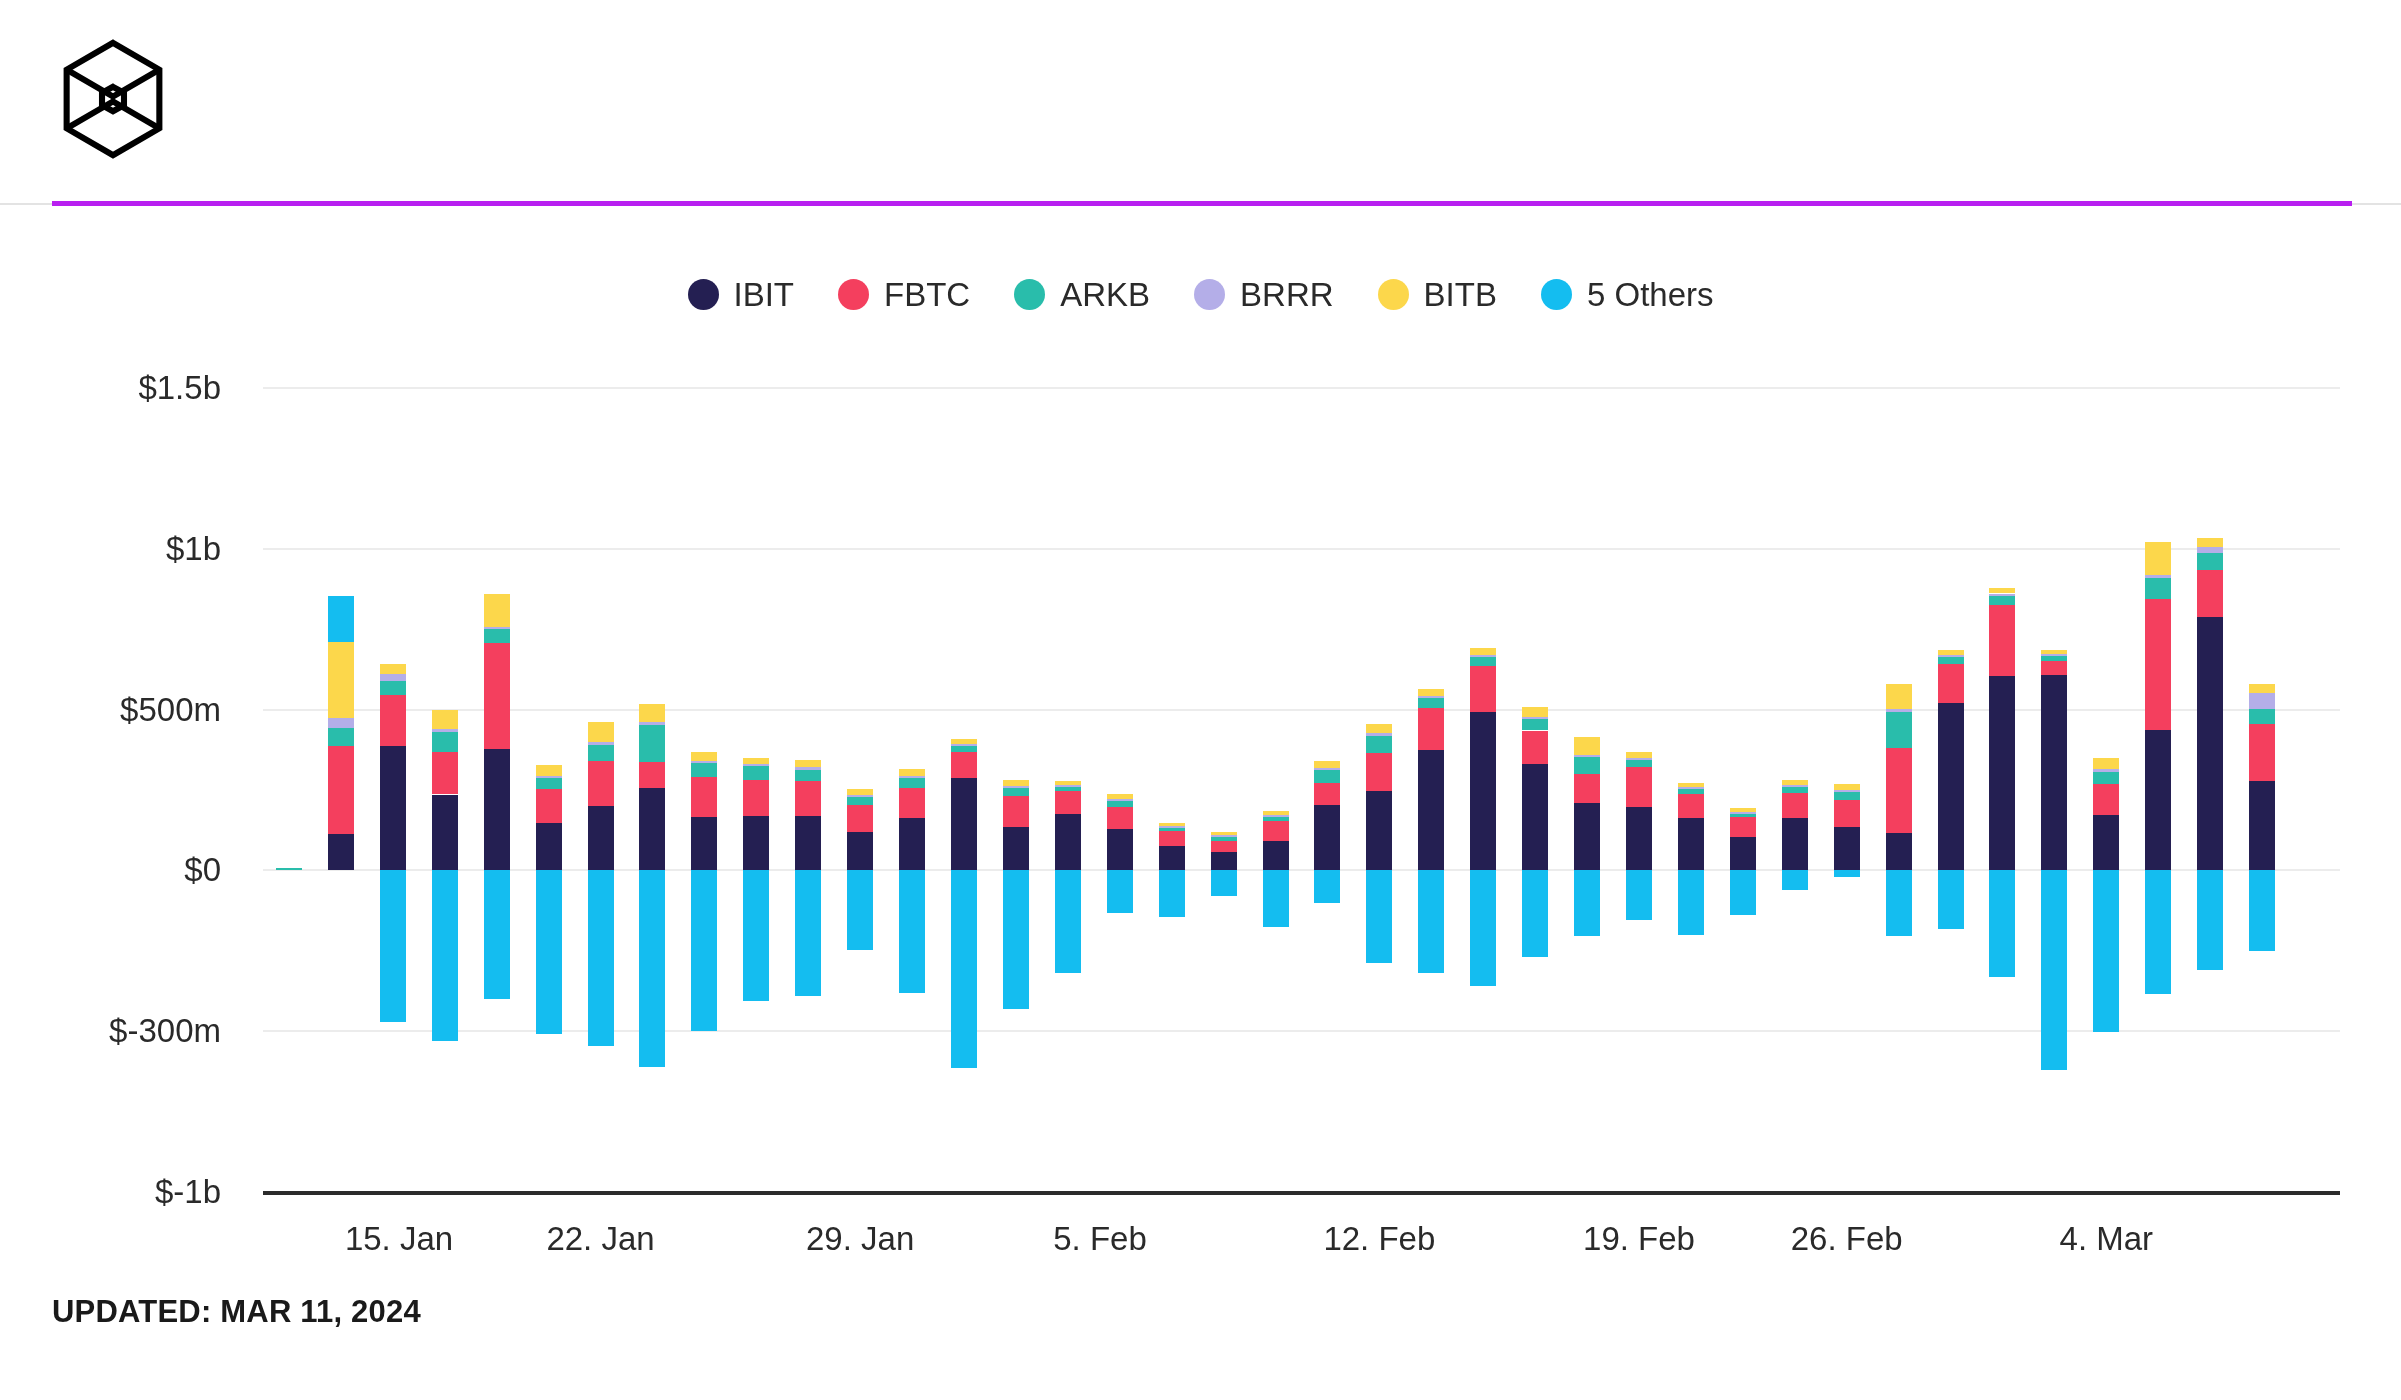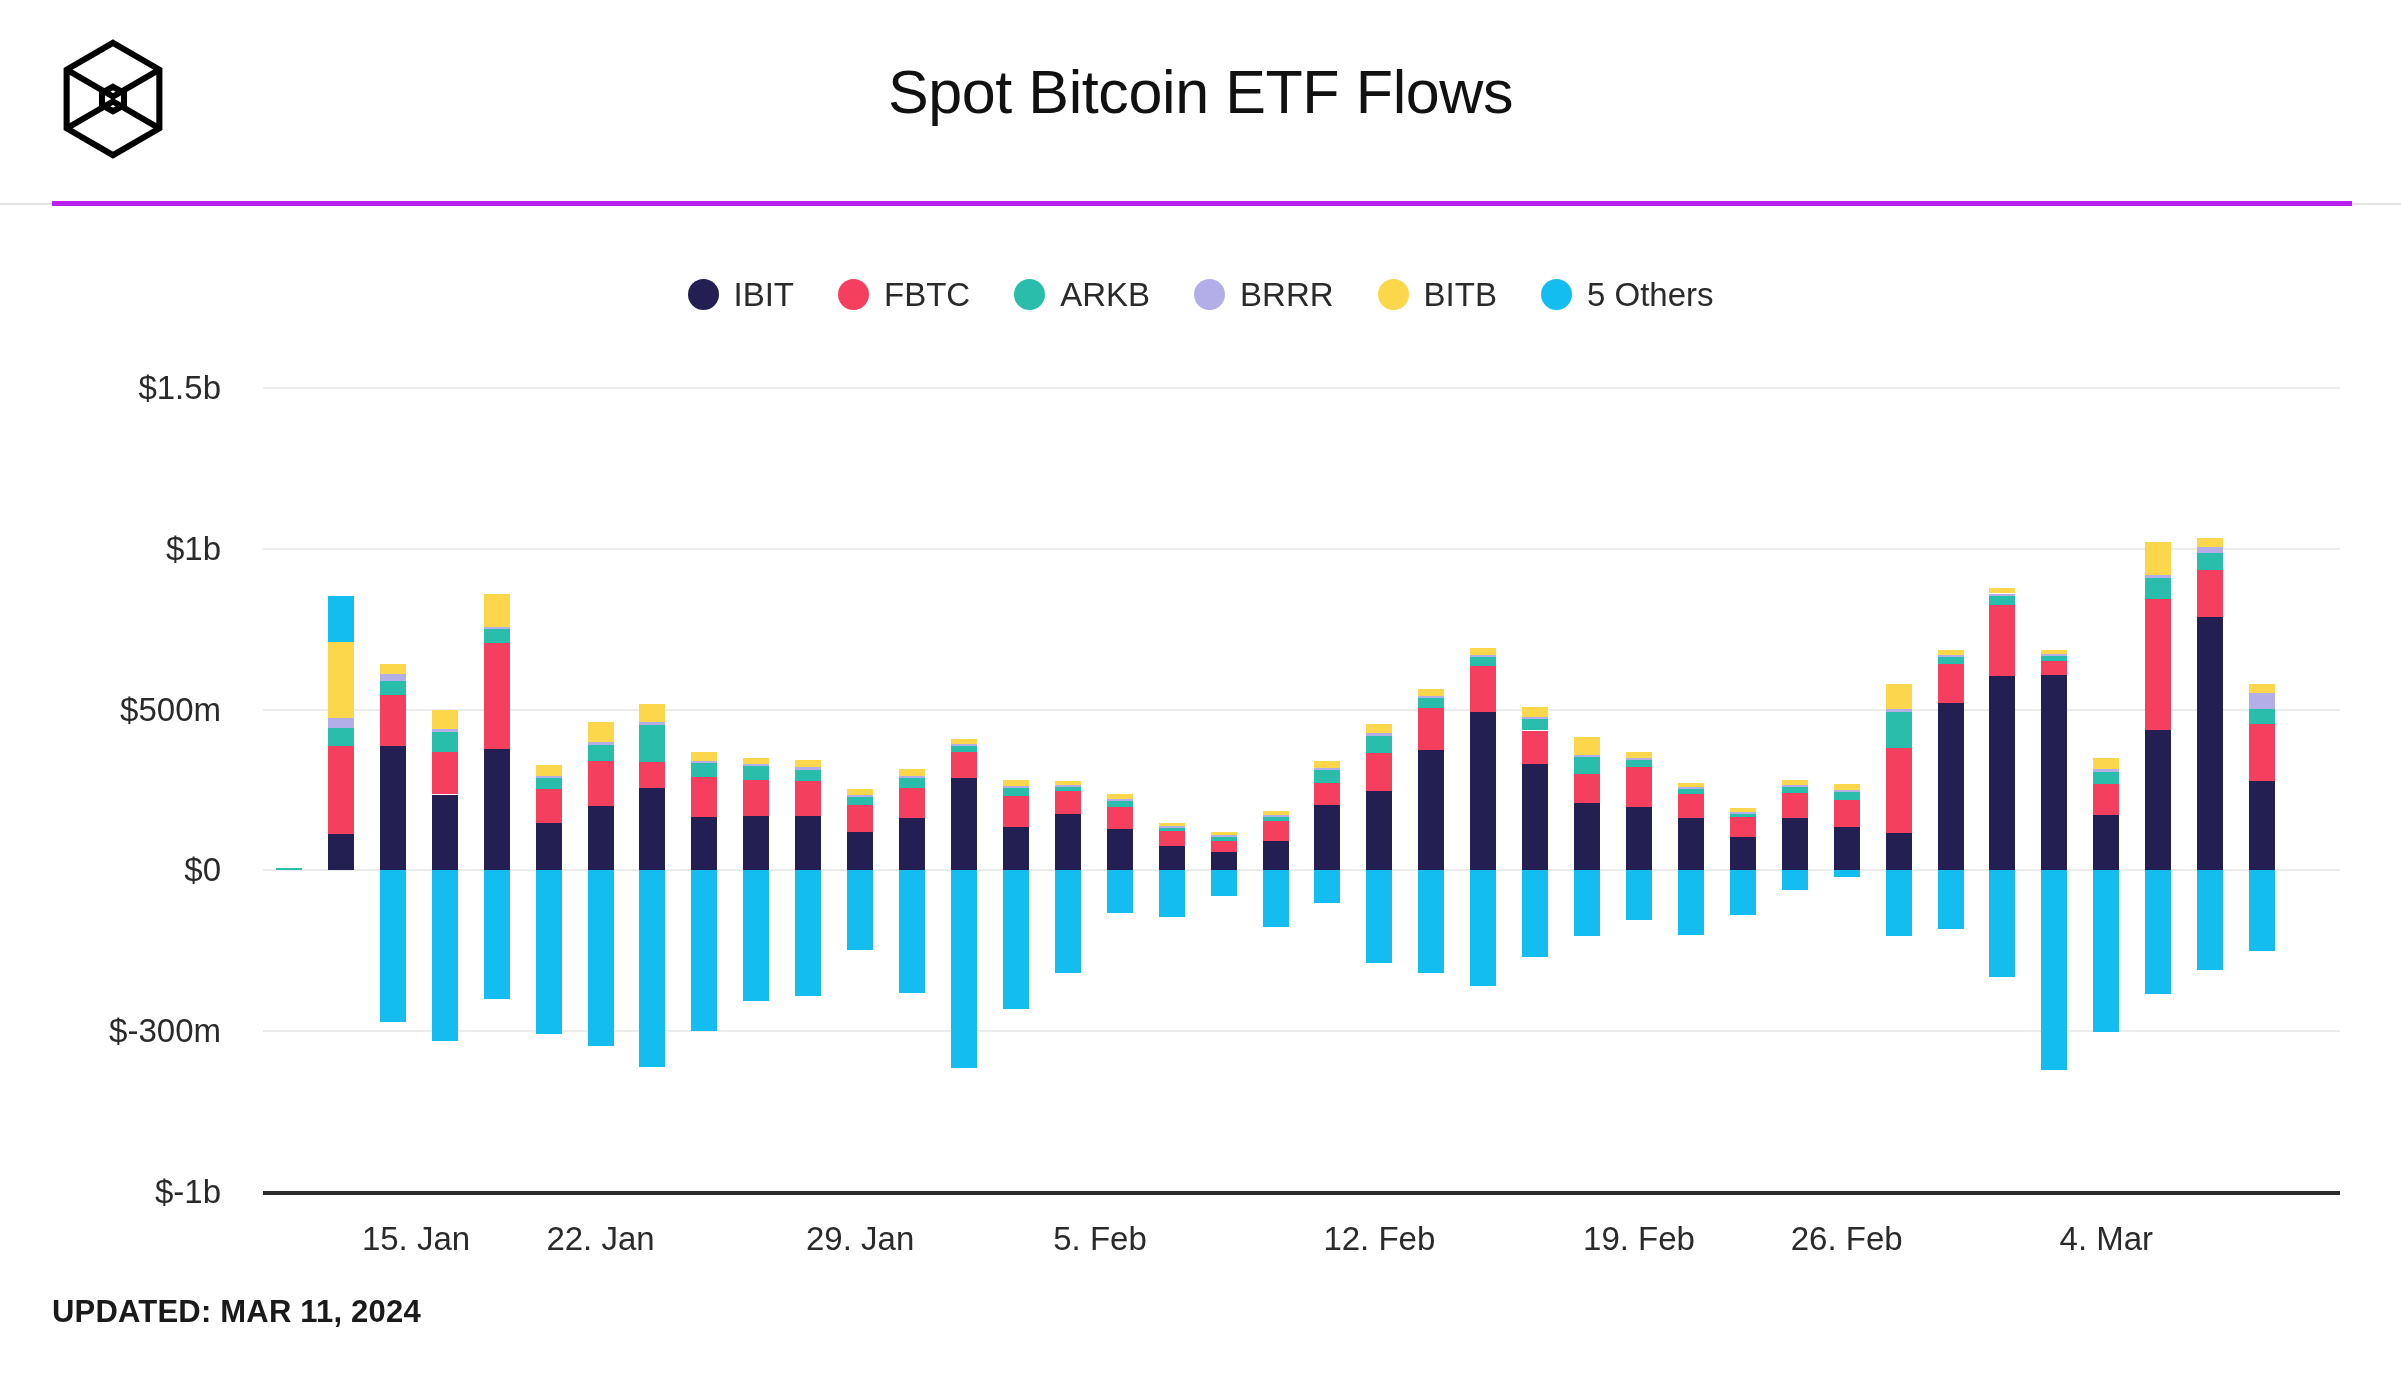--- a/index.html
+++ b/index.html
@@ -157,21 +157,20 @@
     <svg viewBox="0 0 100 100" width="122" height="122" aria-hidden="true">
       <g fill="none" stroke="#000000" stroke-width="5" stroke-linejoin="miter">
         <polygon points="50,4 88,26 88,74 50,96 12,74 12,26"></polygon>
         <polyline points="12,26 50,48 88,26"></polyline>
         <polyline points="12,74 50,52 88,74"></polyline>
         <polygon points="50,40 59,45 59,55 50,60 41,55 41,45"></polygon>
       </g>
     </svg>
   </div>
 
-  <div id="chart-title">Spot Bitcoin ETF Flows</div>
 
   <div id="header-rule-light"></div>
   <div id="header-rule-accent"></div>
 </div>
 
 <div id="legend">
     <div class="legend-item">
       <span class="legend-swatch" style="background: rgb(36, 31, 82);"></span>
       <span class="legend-label">IBIT</span>
     </div>
@@ -511,21 +510,21 @@
     </div>
     <div class="bar" title="2024-03-07" style="left: 2249.11px; top: 0px; height: 1400px;">
       <div class="seg" style="background: rgb(36, 31, 82); top: 780.995px; height: 89.4048px;"></div>
       <div class="seg" style="background: rgb(244, 63, 94); top: 723.75px; height: 57.2448px;"></div>
       <div class="seg" style="background: rgb(41, 189, 171); top: 709.278px; height: 14.472px;"></div>
       <div class="seg" style="background: rgb(180, 174, 232); top: 693.198px; height: 16.08px;"></div>
       <div class="seg" style="background: rgb(252, 215, 75); top: 684.194px; height: 9.0048px;"></div>
       <div class="seg" style="background: rgb(20, 189, 240); top: 870.4px; height: 80.4px;"></div>
     </div>
     <div class="bar" title="2024-03-08" style="left: 2301.04px; top: 0px; height: 1400px;"></div>
-    <div class="xtick" style="left: 416px;">15. Jan</div>
+    <div class="xtick" style="left: 399px;">15. Jan</div>
     <div class="xtick" style="left: 600.513px;">22. Jan</div>
     <div class="xtick" style="left: 860.137px;">29. Jan</div>
     <div class="xtick" style="left: 1100px;">5. Feb</div>
     <div class="xtick" style="left: 1379.39px;">12. Feb</div>
     <div class="xtick" style="left: 1639.01px;">19. Feb</div>
     <div class="xtick" style="left: 1846.71px; text-align: center;">26. Feb</div>
     <div class="xtick" style="left: 2106.34px;">4. Mar</div>
   </div>
 
 <div id="footer">

